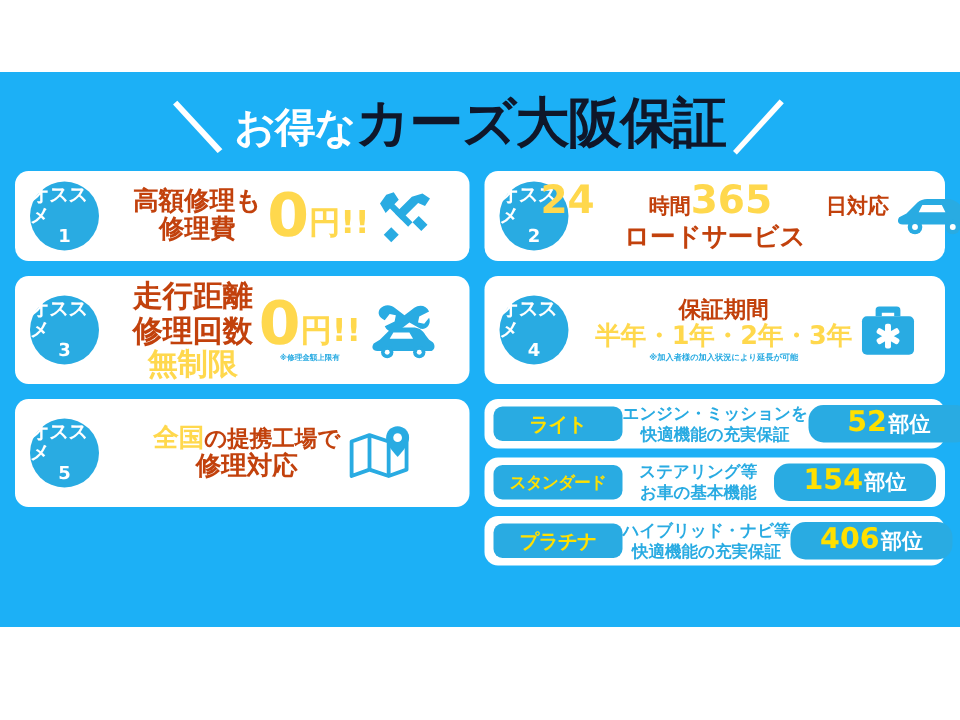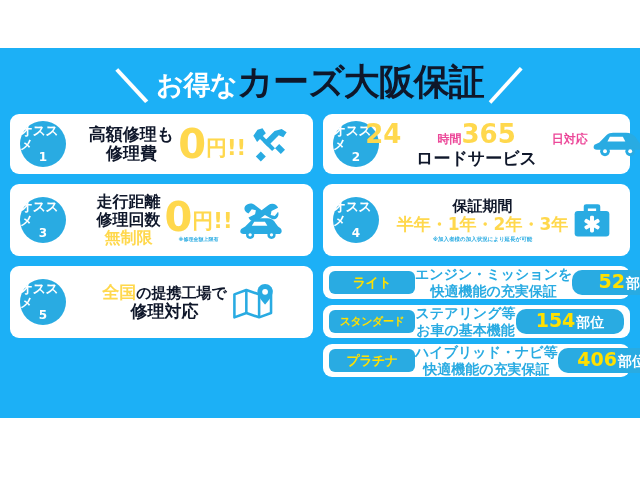--- a/index.html
+++ b/index.html
@@ -58,60 +58,60 @@
     margin-left:10px;line-height:1.05;
   }
   .badge .b-top{font-size:13px;font-weight:bold;letter-spacing:-0.5px;}
   .badge .b-num{font-size:12px;font-weight:bold;}
 
   .card-body{
     flex:1 1 auto;display:flex;align-items:center;justify-content:center;
     gap:4px;min-width:0;padding:0 2px;
   }
   .txtblock{display:flex;flex-direction:column;align-items:center;line-height:1.12;}
-  .blue{color:#0f172a;font-weight:bold;}
+  .blue{color:#c2410c;font-weight:bold;}
   .yellow{color:#ffd84d;font-weight:bold;}
   .ln{white-space:nowrap;}
 
   .fs17{font-size:17px;}
-  .fs16{font-size:16px;}
+  .fs16{font-size:20px;}
   .fs15{font-size:15px;}
   .big0{font-size:40px;font-weight:bold;color:#ffd84d;line-height:0.9;}
   .yen{font-size:21px;font-weight:bold;color:#ffd84d;}
   .note{font-size:5px;color:#29abe2;font-weight:bold;white-space:nowrap;margin-top:1px;}
   .note4{font-size:5.5px;color:#29abe2;font-weight:bold;white-space:nowrap;margin-top:2px;}
 
   .pricewrap{display:flex;align-items:flex-end;}
   .pricecol{display:flex;flex-direction:column;align-items:center;}
 
   .icon{flex:0 0 auto;display:flex;align-items:center;justify-content:center;}
 
   
   .num24{color:#ffd84d;font-size:26px;font-weight:bold;}
-  .unit{color:#ec4899;font-size:12px;font-weight:bold;padding-left:36px;}
+  .unit{color:#c2410c;font-size:14px;font-weight:bold;padding-left:36px;}
 
   
   .plans{position:absolute;left:323px;top:218px;width:307px;height:112px;}
   .planrow{
     position:absolute;left:0;width:307px;height:33px;
     background:#ffffff;border-radius:9px;
     display:flex;align-items:center;box-sizing:border-box;padding:6px 6px;
   }
   .pr1{top:0;}
   .pr2{top:39px;}
   .pr3{top:78px;}
   .pill{
     flex:0 0 auto;width:86px;height:23px;border-radius:6px;background:#29abe2;
     color:#ffe000;font-weight:bold;font-size:13px;
     display:flex;align-items:center;justify-content:center;letter-spacing:-0.5px;
   }
   .pill.small{font-size:11px;}
   .pdesc{
     flex:1 1 auto;display:flex;flex-direction:column;align-items:center;
-    color:#29abe2;font-weight:bold;font-size:14px;line-height:1.2;white-space:nowrap;
+    color:#29abe2;font-weight:bold;font-size:11px;line-height:1.2;white-space:nowrap;
   }
   .pcount{
     flex:0 0 auto;width:108px;height:25px;border-radius:10px;background:#29abe2;
     display:flex;align-items:baseline;justify-content:center;gap:1px;
   }
   .pcount .n{color:#ffe000;font-size:19px;font-weight:bold;}
   .pcount .u{color:#ffffff;font-size:14px;font-weight:bold;}
 </style>
 </head>
 <body>

